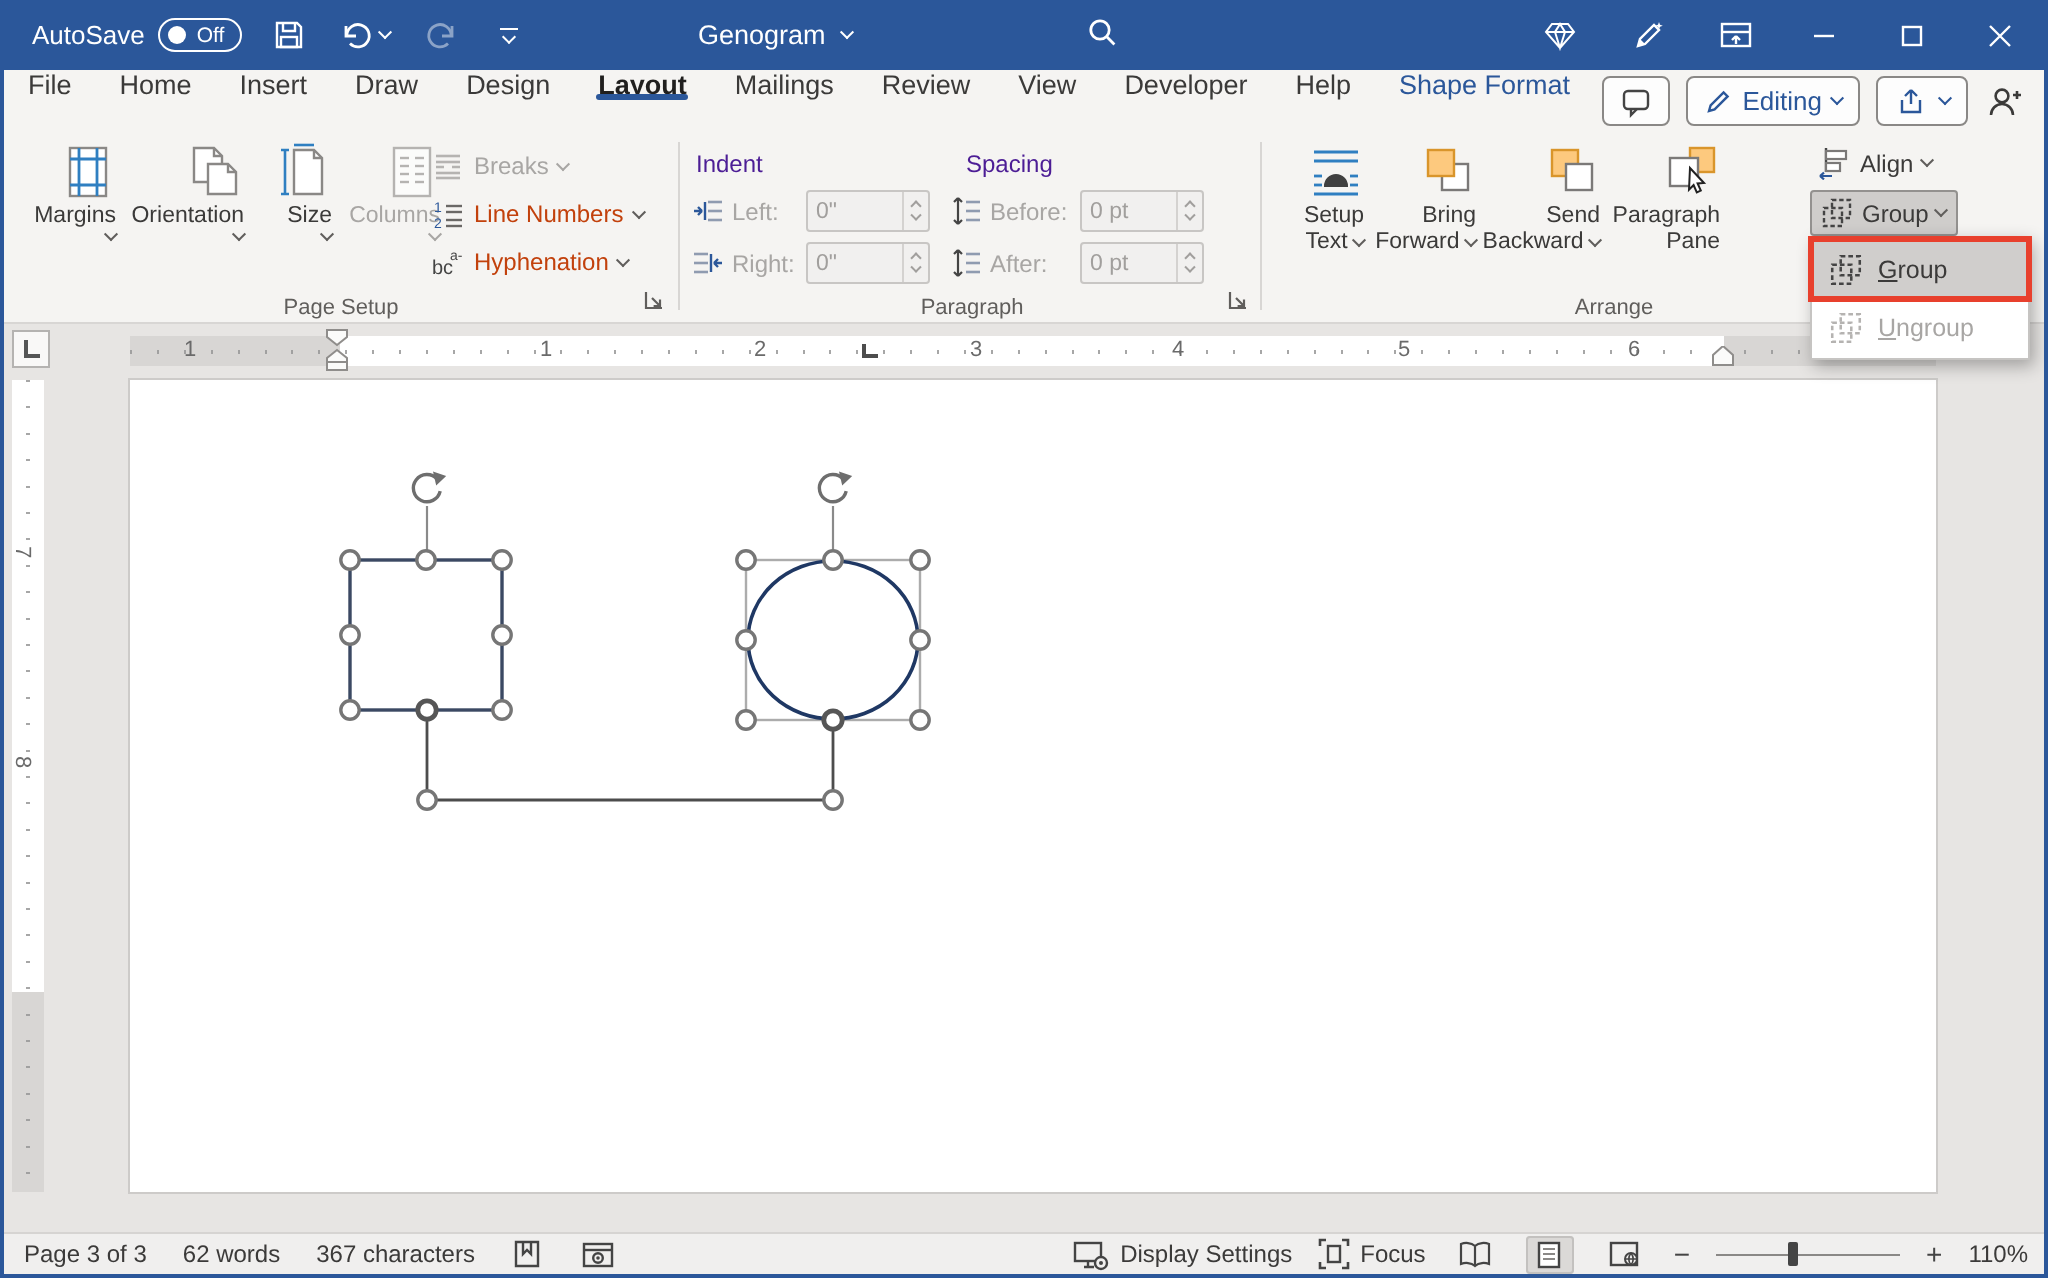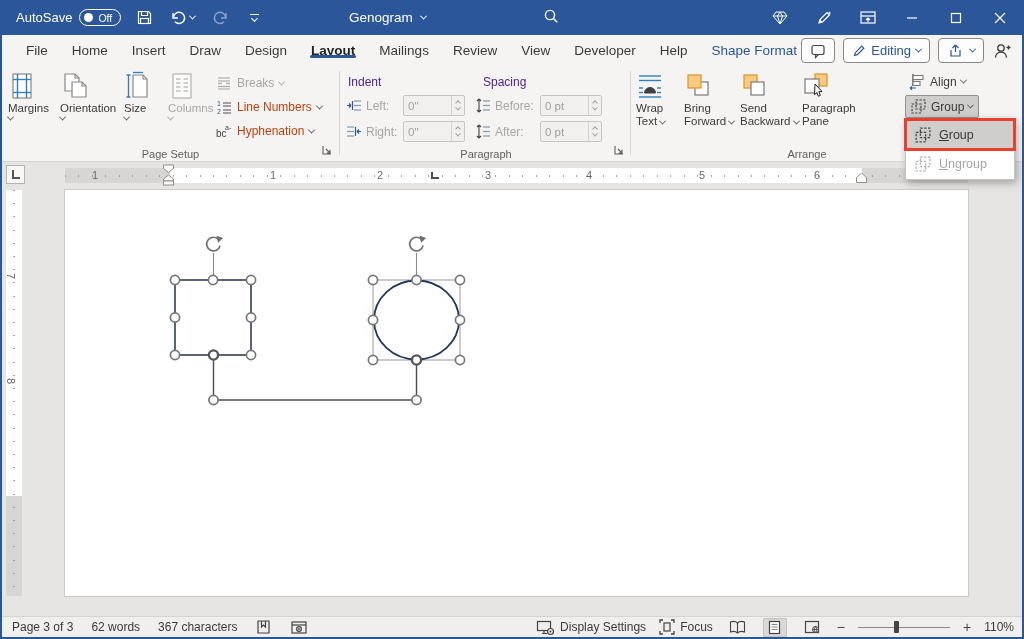--- a/index.html
+++ b/index.html
@@ -18,33 +18,33 @@
   .chev{display:inline-block;width:5px;height:5px;border-right:1.4px solid currentColor;border-bottom:1.4px solid currentColor;transform:rotate(45deg) translate(-1px,-1px)}
   .chev.up{transform:rotate(-135deg)}
   .qat-c{display:flex;flex-direction:column;align-items:center;gap:1px}
   .qat-c .bar{width:9px;height:0;border-top:1.4px solid #fff}
   .doc-title{position:absolute;left:347px;top:0;height:35px;display:flex;align-items:center;gap:8px;font-size:13.5px}
   .tb-search{position:absolute;left:540px;top:7px}
   .tb-right{position:absolute;right:0;top:0;height:35px;display:flex;align-items:center}
   .tb-right .tbbtn{width:44px;height:35px;display:flex;align-items:center;justify-content:center;font-size:14px}
   .faded{opacity:.45}
   
-  .tabrow{top:35px;height:31px;background:#f5f4f2;display:flex;align-items:center;padding-left:12px}
+  .tabrow{top:35px;height:31px;background:#f5f4f2;display:flex;align-items:flex-start;}
   .tab{display:flex;align-items:center;padding:0 12px;font-size:13.5px;color:#3b3a39;position:relative;cursor:default}
   .tab.active{font-weight:700;color:#2b579a}
   .tab.active::after{content:"";position:absolute;left:11px;right:11px;bottom:0;height:3px;background:#2b579a;border-radius:2px}
   .tab.contextual{color:#2b579a}
   .tabrow-right{position:absolute;right:10px;top:38px;display:flex;align-items:center;gap:8px}
   .pillbtn{display:flex;align-items:center;gap:5px;border:1px solid #8a8886;border-radius:4px;background:#fdfdfd;height:25px;padding:0 8px;font-size:13px;color:#2b579a}
   
   .ribbon{top:66px;height:96px;background:#f5f4f2;border-bottom:1px solid #d8d6d4}
   .vsep{position:absolute;top:5px;height:84px;width:1px;background:#d8d6d4}
   .glabel{position:absolute;bottom:1px;font-size:11px;color:#605e5c;text-align:center}
   .launcher{position:absolute;bottom:4px;width:12px;height:12px}
-  .bigbtn{display:flex;flex-direction:column;align-items:flex-start;justify-content:flex-start;padding-top:3px;gap:1px;font-size:11.5px;color:#3b3a39;border-radius:2px}
+  .bigbtn{display:flex;flex-direction:column;align-items:flex-end;justify-content:flex-start;padding-top:3px;gap:1px;font-size:11.5px;color:#3b3a39;border-radius:2px}
   .bigbtn .lbl{line-height:12px;text-align:center}
   .bigbtn .cv{color:#605e5c;margin-top:1px}
   .smallbtn{display:flex;align-items:center;gap:5px;height:22px;font-size:12px;color:#c2410c}
   .disabled,.disabled *{color:#a8a6a4!important}
   .ps-big{position:absolute;left:6px;top:2px;display:flex;gap:2px}
   .ps-small{position:absolute;left:214px;top:6px;display:flex;flex-direction:column;gap:2px}
   
   .pg{position:absolute;left:340px;top:0;width:288px;height:100%}
   .pg .hdr{position:absolute;top:9px;font-size:12px;color:#4c1d95}
   .field{position:absolute;display:flex;align-items:center;gap:4px;font-size:12px;color:#a8a6a4}
@@ -415,21 +415,21 @@
             <line x1="3" y1="5" x2="25" y2="5"></line>
               <line x1="3" y1="9.5" x2="25" y2="9.5"></line>
             <line x1="3" y1="17" x2="7" y2="17"></line>
               <line x1="21" y1="17" x2="25" y2="17"></line>
             <line x1="3" y1="21.5" x2="7" y2="21.5"></line>
               <line x1="21" y1="21.5" x2="25" y2="21.5"></line>
             <line x1="3" y1="26" x2="25" y2="26"></line>
           </g>
           <path d="M8.5,22 a5.5,5.5 0 0 1 11,0 z" fill="#404040" stroke="#404040"></path>
         </svg>
-        <span class="lbl">Wrap</span>
+        <span class="lbl">Setup</span>
         <span class="lbl"><span>Text</span> <span class="chev cv"></span></span>
       </div>
       <div class="bigbtn" style="width:54px">
         <svg width="28" height="30" viewBox="0 0 28 30">
           <rect x="11" y="11" width="13" height="13" fill="#fff" stroke="#7b7978" stroke-width="1.2"></rect>
           <rect x="4" y="4" width="13" height="13" fill="#fdc97e" stroke="#d9952b" stroke-width="1.2"></rect>
         </svg>
         <span class="lbl">Bring</span>
         <span class="lbl"><span>Forward</span> <span class="chev cv"></span></span>
       </div>

